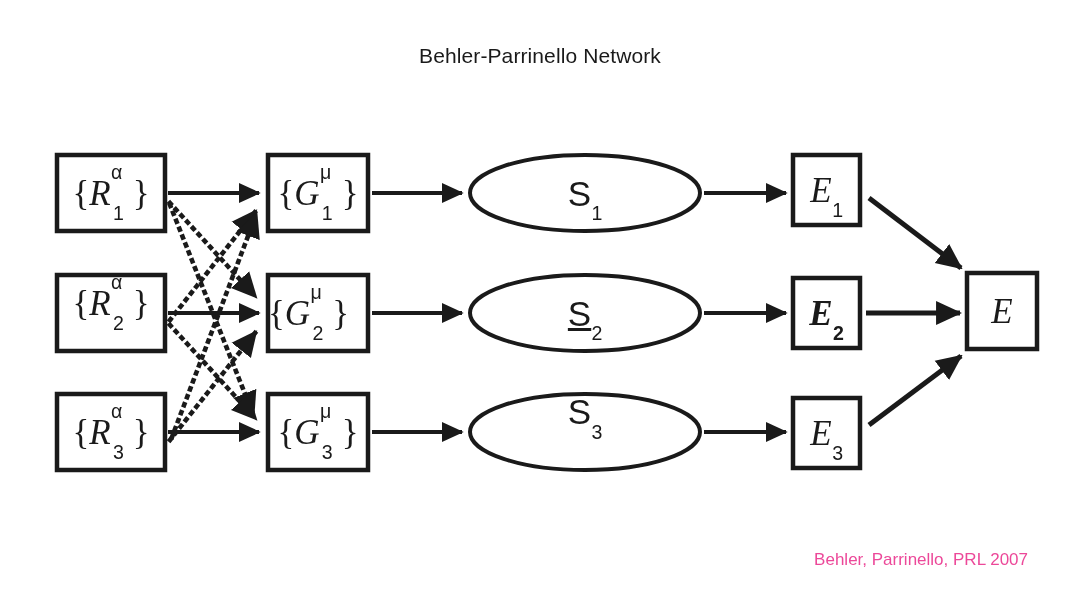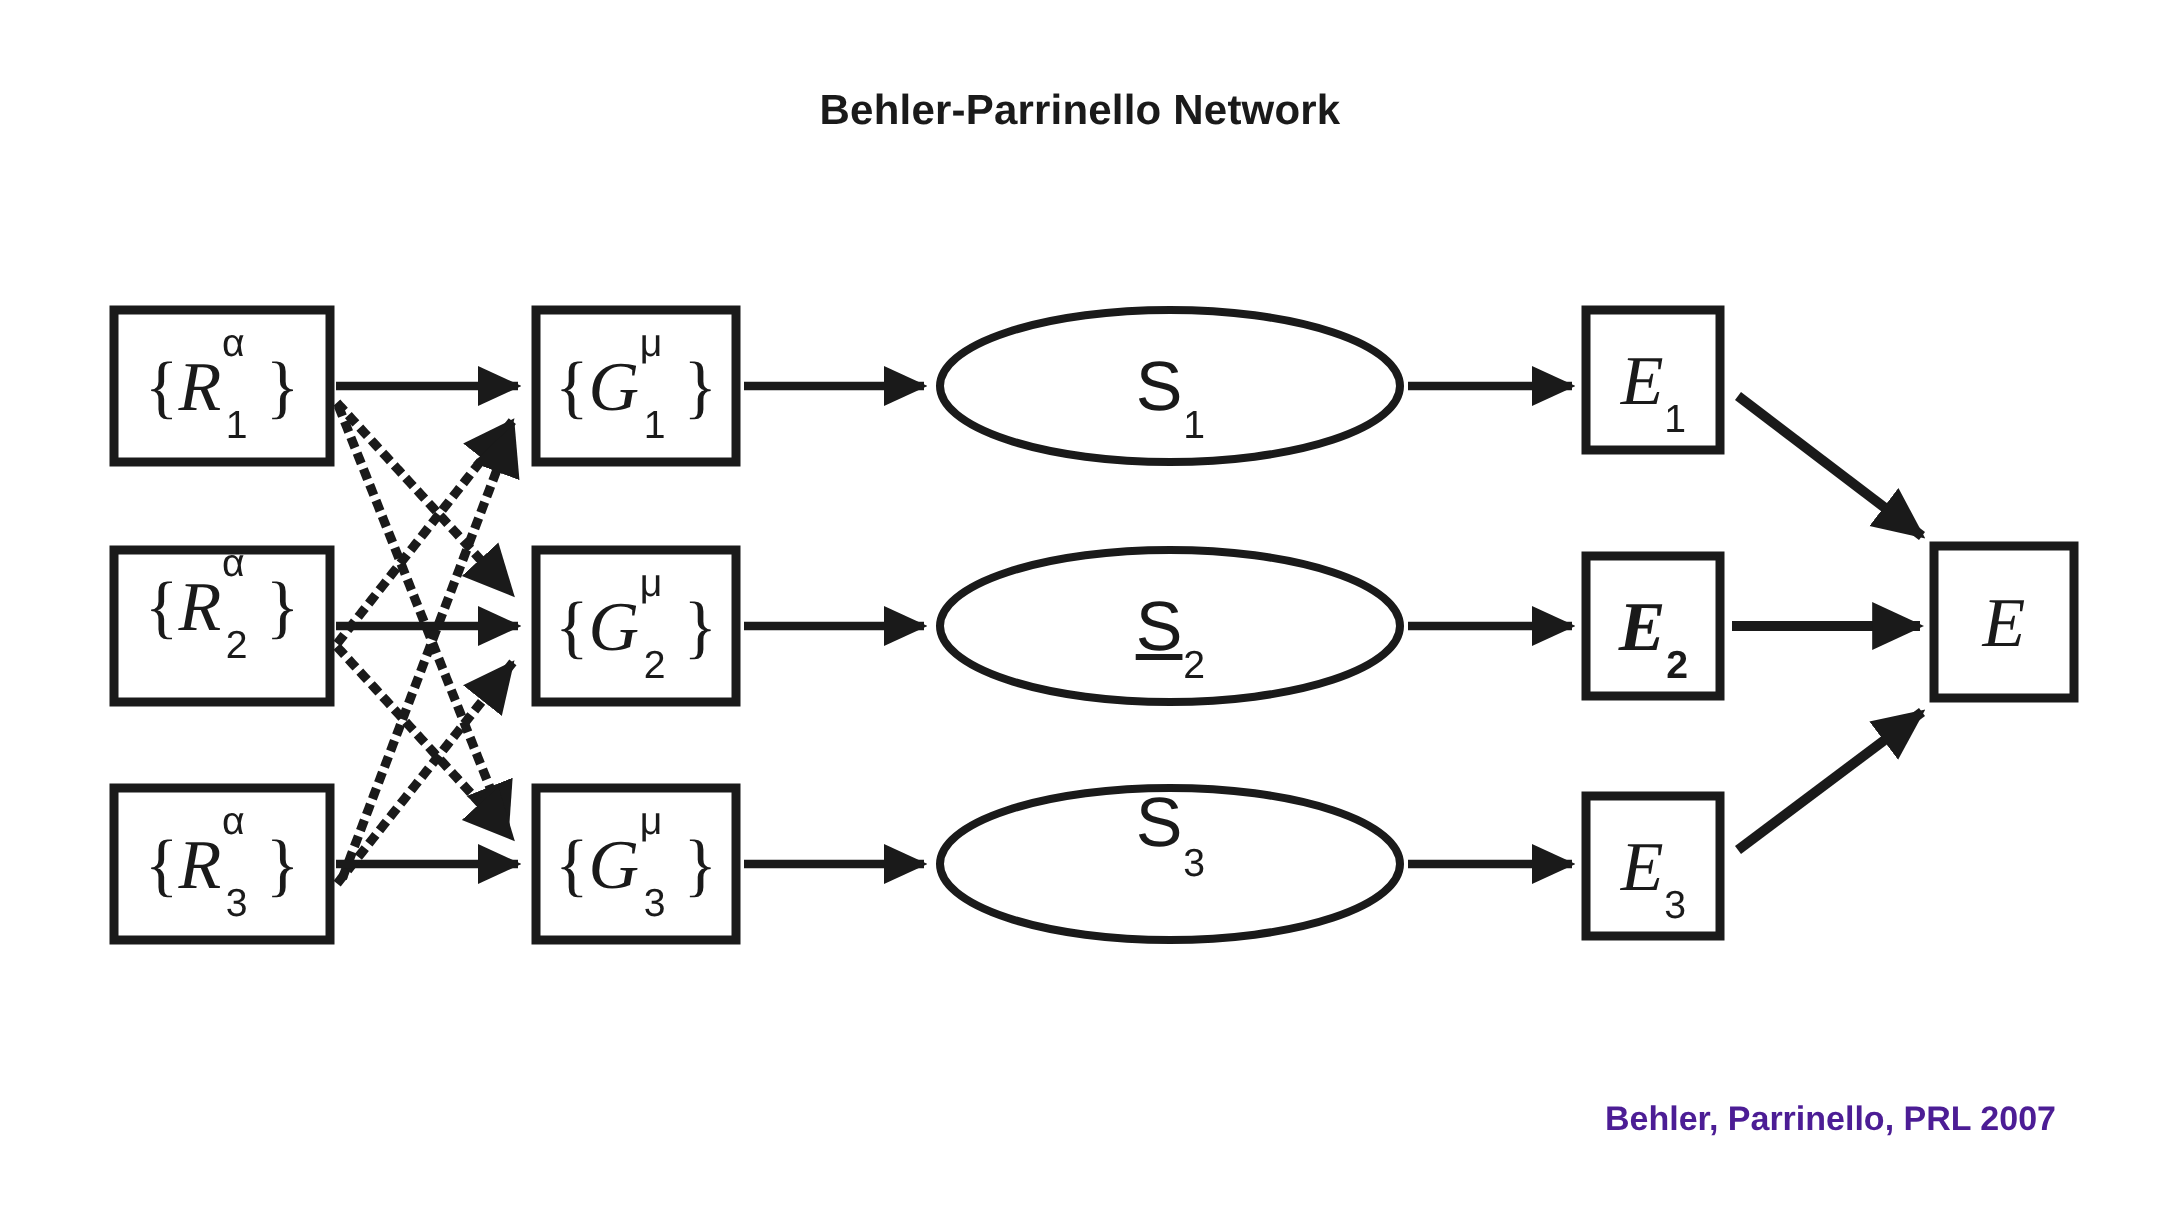--- a/index.html
+++ b/index.html
@@ -16,32 +16,32 @@
     color: #1a1a1a;
   }
 
   #diagram-title {
     position: absolute;
     left: 0;
     top: 44px;
     width: 1080px;
     text-align: center;
     font-size: 21px;
-    font-weight: 700;
+    font-weight: 400;
     color: #1a1a1a;
     letter-spacing: 0.1px;
   }
 
   #source-caption {
     position: absolute;
     right: 52px;
     top: 550px;
     font-size: 17px;
-    font-weight: 700;
-    color: #4c1d95;
+    font-weight: 400;
+    color: #ec4899;
     white-space: nowrap;
   }
 
   #canvas-layer {
     position: absolute;
     left: 0;
     top: 0;
     width: 1080px;
     height: 608px;
   }
@@ -150,21 +150,21 @@
 <div style="position:absolute;left:57px;top:265px;width:108px;height:76px;display:flex;align-items:center;justify-content:center;">
   <span class="node-label"><span class="brace">{</span><span class="math-italic">R</span><sup>α</sup><sub>2</sub><span class="brace">}</span></span>
 </div>
 <div style="position:absolute;left:57px;top:394px;width:108px;height:76px;display:flex;align-items:center;justify-content:center;">
   <span class="node-label"><span class="brace">{</span><span class="math-italic">R</span><sup>α</sup><sub>3</sub><span class="brace">}</span></span>
 </div>
 
 <div style="position:absolute;left:268px;top:155px;width:100px;height:76px;display:flex;align-items:center;justify-content:center;">
   <span class="node-label"><span class="brace">{</span><span class="math-italic">G</span><sup>μ</sup><sub>1</sub><span class="brace">}</span></span>
 </div>
-<div style="position:absolute;left:268px;top:275px;width:100px;height:76px;display:flex;align-items:center;justify-content:center;">
+<div style="position:absolute;left:268px;top:275px;width:100px;height:76px;display:flex;align-items:center;">
   <span class="node-label"><span class="brace">{</span><span class="math-italic">G</span><sup>μ</sup><sub>2</sub><span class="brace">}</span></span>
 </div>
 <div style="position:absolute;left:268px;top:394px;width:100px;height:76px;display:flex;align-items:center;justify-content:center;">
   <span class="node-label"><span class="brace">{</span><span class="math-italic">G</span><sup>μ</sup><sub>3</sub><span class="brace">}</span></span>
 </div>
 
 <div style="position:absolute;left:470px;top:155px;width:230px;height:76px;display:flex;align-items:center;justify-content:center;">
   <span class="node-label"><span class="math-upright">S</span><sub class="sub-nokern">1</sub></span>
 </div>
 <div style="position:absolute;left:470px;top:275px;width:230px;height:76px;display:flex;align-items:center;justify-content:center;text-decoration:underline;">

